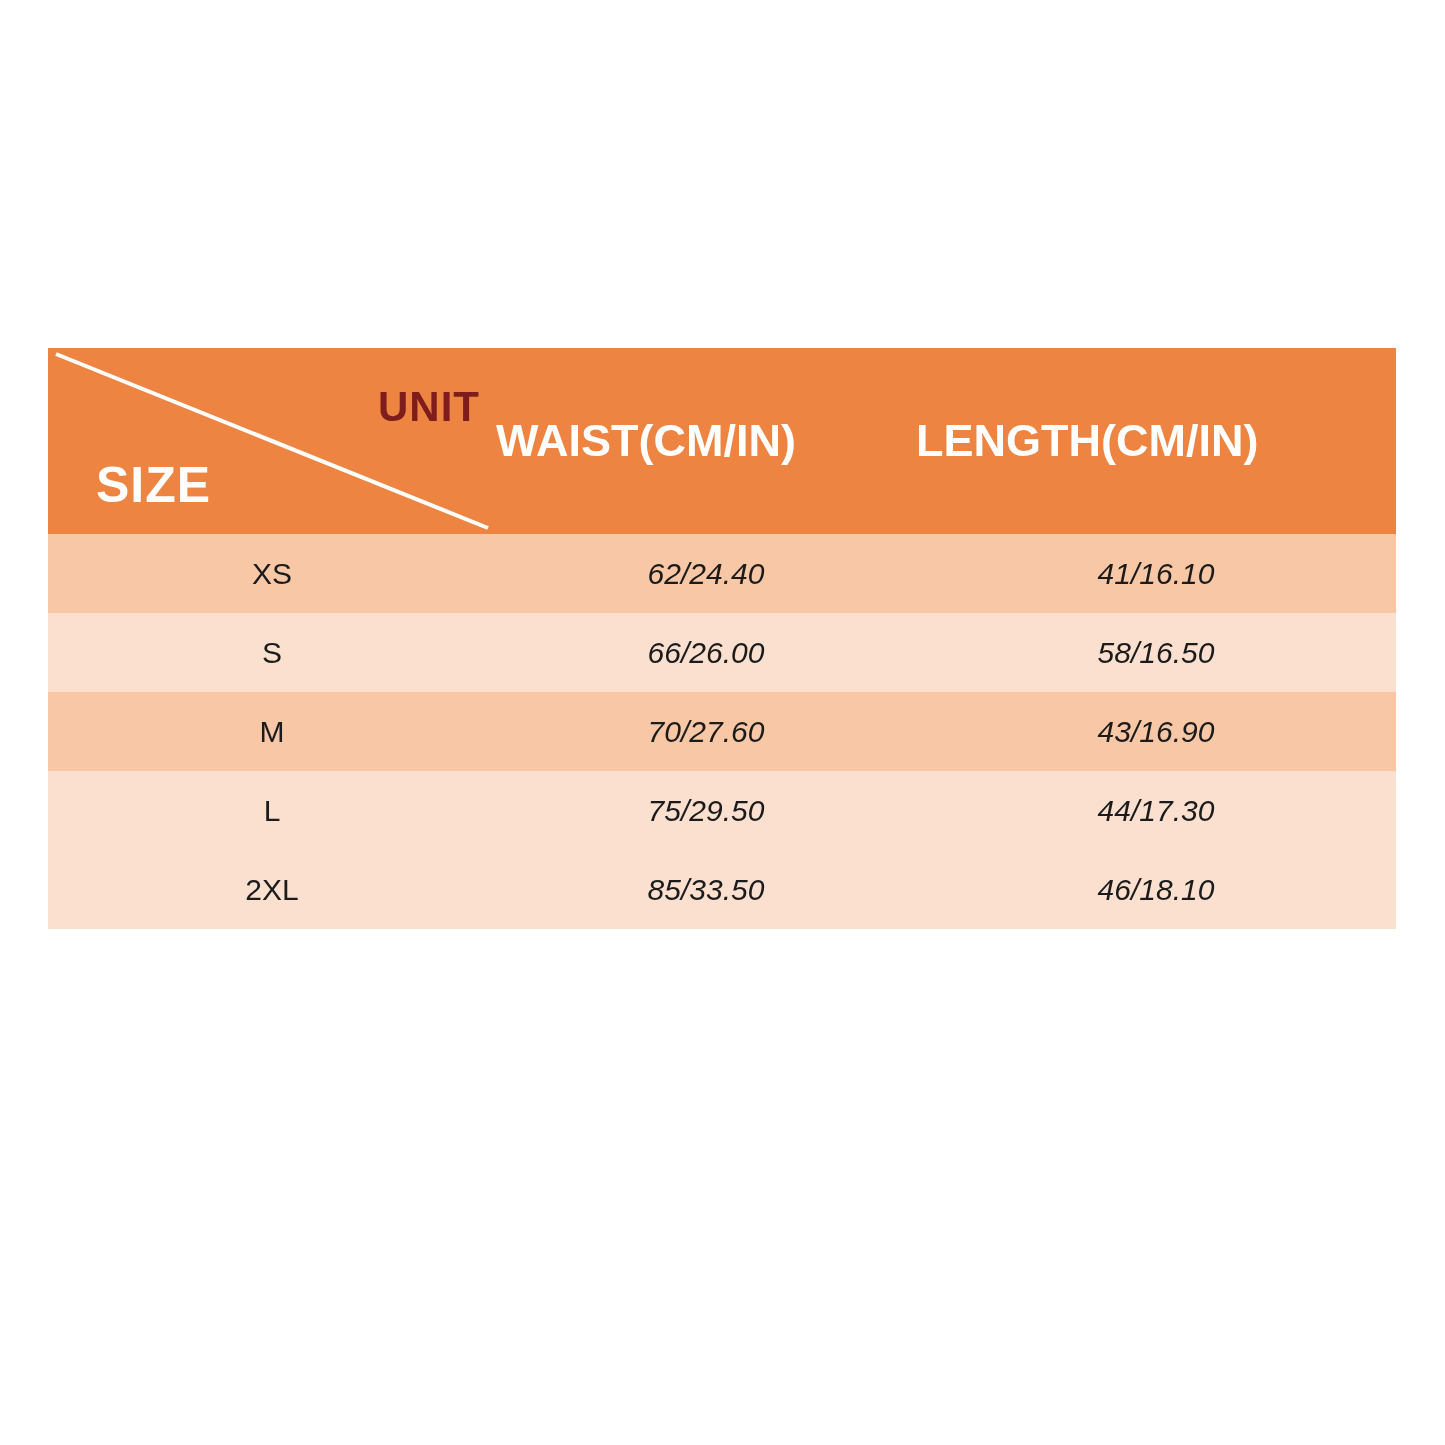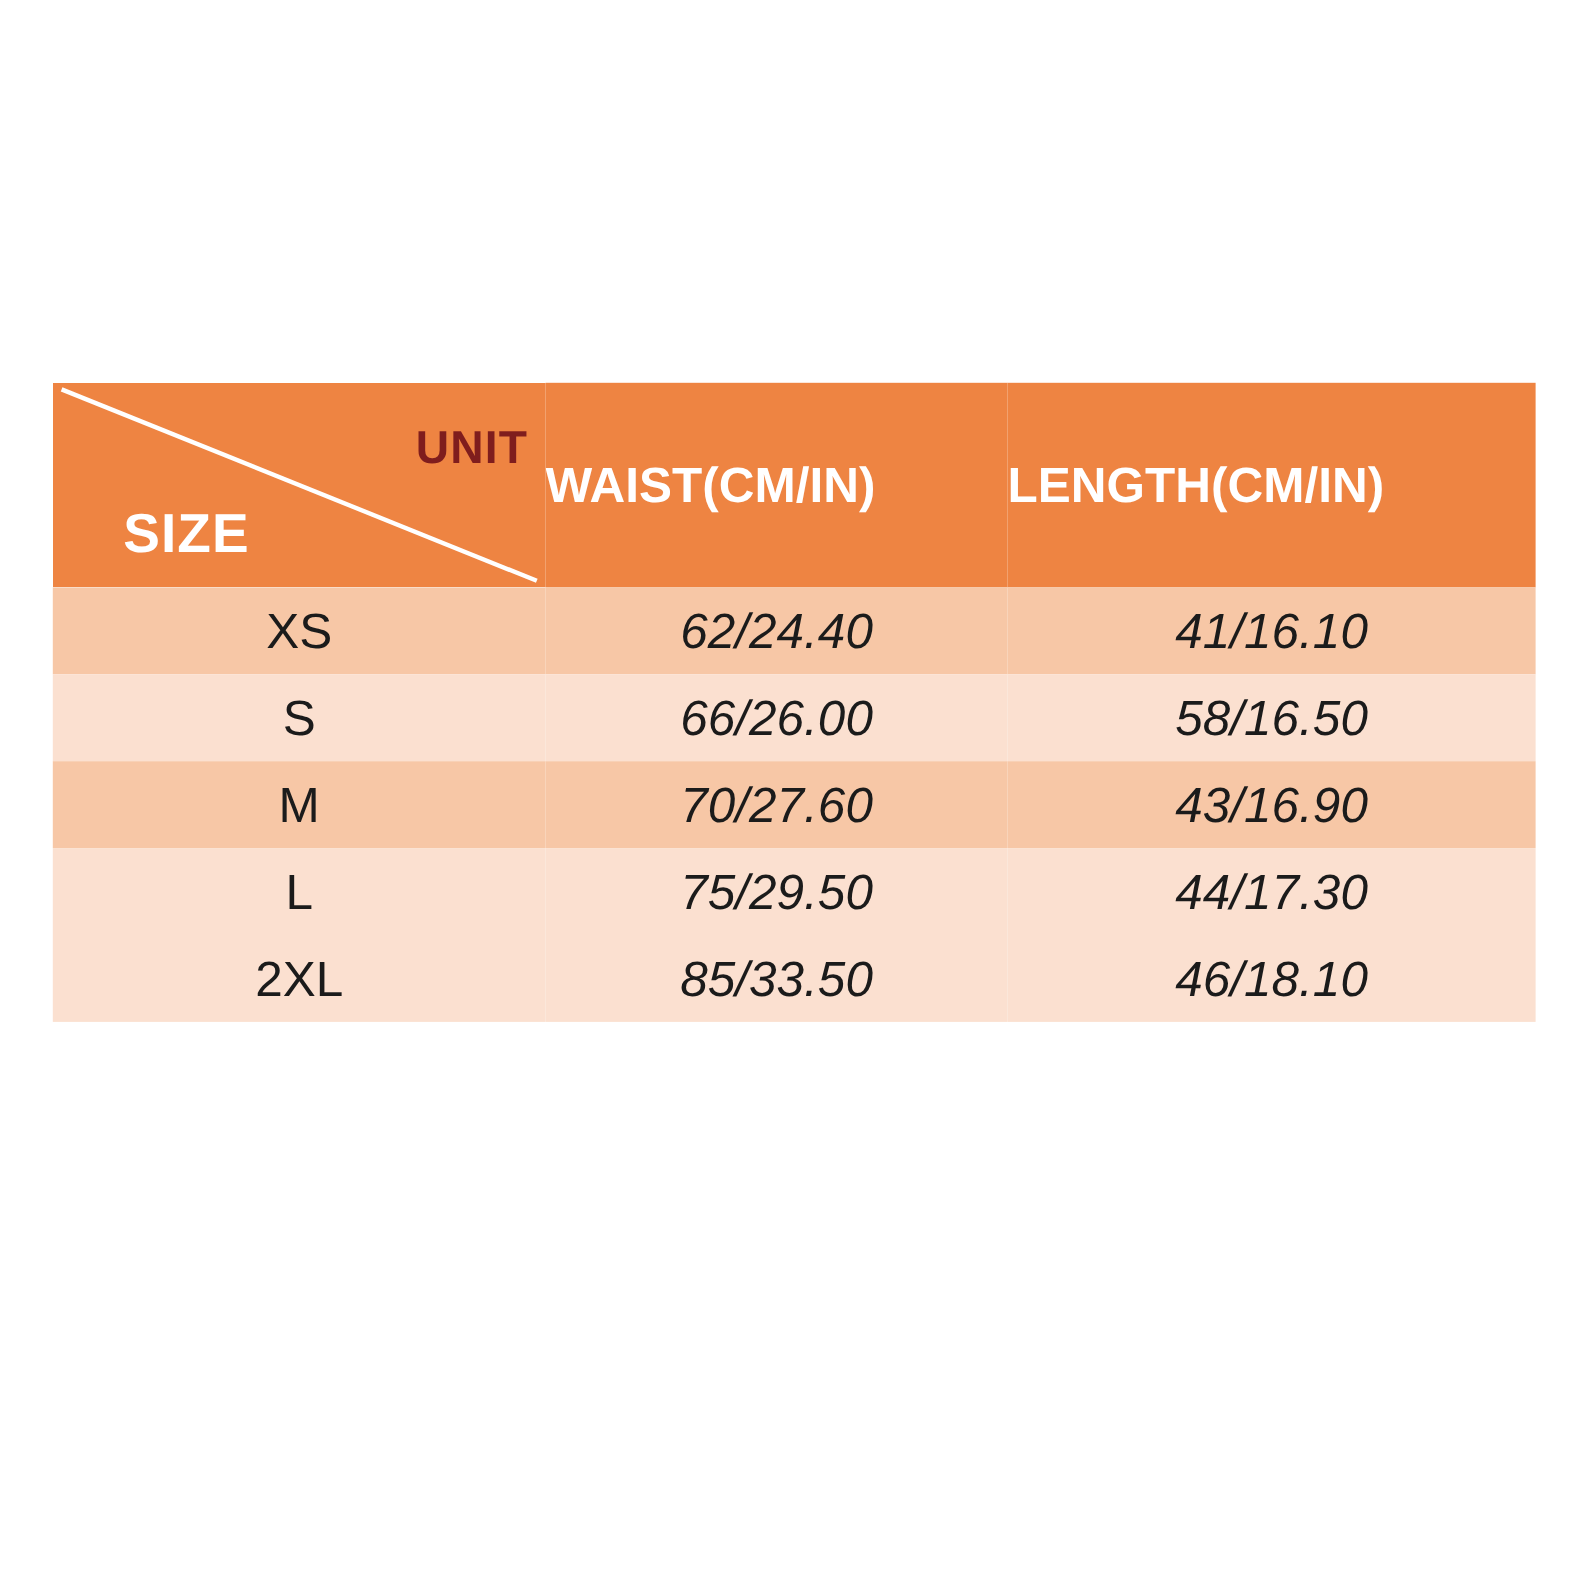--- a/index.html
+++ b/index.html
@@ -54,21 +54,21 @@
     top: 18px;
     color: #7f1d1d;
     font-size: 42px;
     font-weight: bold;
     letter-spacing: 1px;
     line-height: 1;
     margin-top: 20px;
   }
   .hdr-corner .size-label {
     position: absolute;
-    left: 64px;
+    left: 48px;
     bottom: 24px;
     color: #ffffff;
     font-size: 50px;
     font-weight: bold;
     letter-spacing: 1px;
     line-height: 1;
   }
   .hdr-cell {
     background: #ee8442;
     color: #ffffff;
@@ -80,21 +80,21 @@
     letter-spacing: 0px;
     white-space: nowrap;
   }
   .col-waist { width: 420px; }
   .col-length { width: 480px; }
 
   .body-row td {
     height: 79px;
     text-align: center;
     vertical-align: middle;
-    font-size: 45px;
+    font-size: 30px;
     color: #1b1b1b;
     font-weight: 400;
   }
   .row-a td { background: #f7c7a6; }
   .row-b td { background: #fbe0d0; }
   .cell-size { font-size: 45px; }
   .cell-val { font-size: 45px; font-style: italic; }
 </style>
 </head>
 <body>

